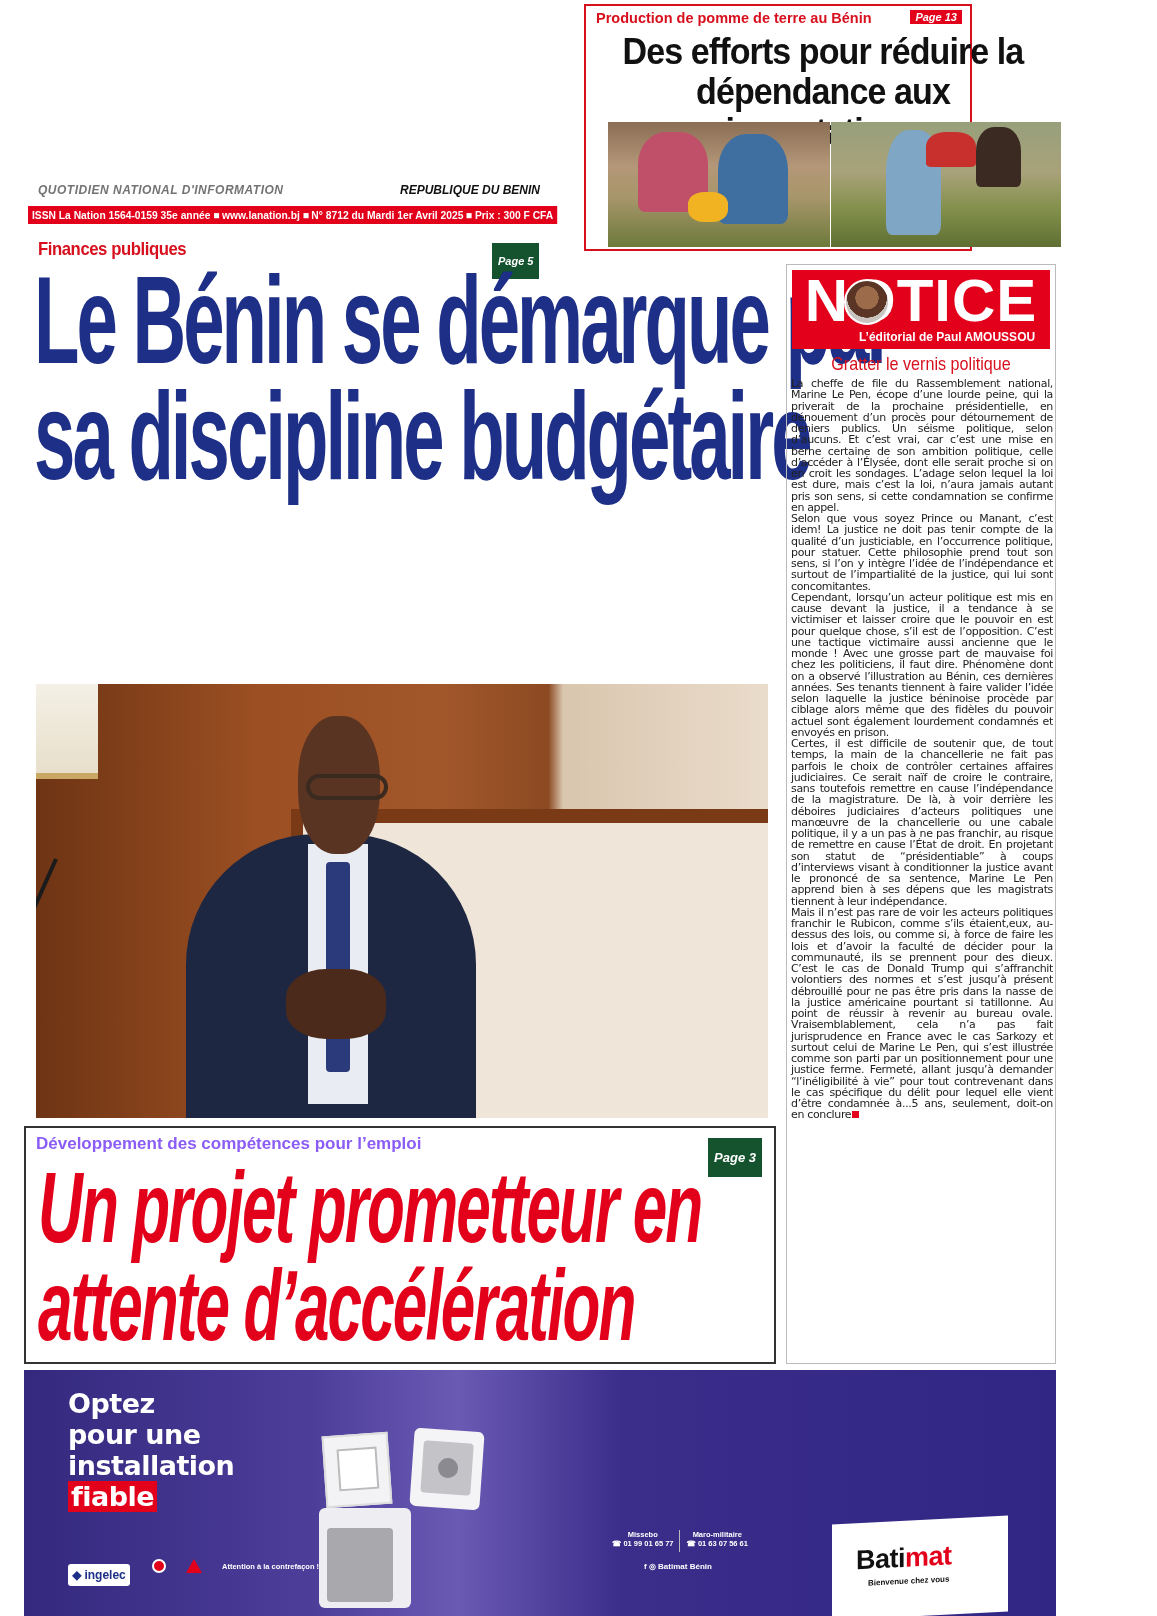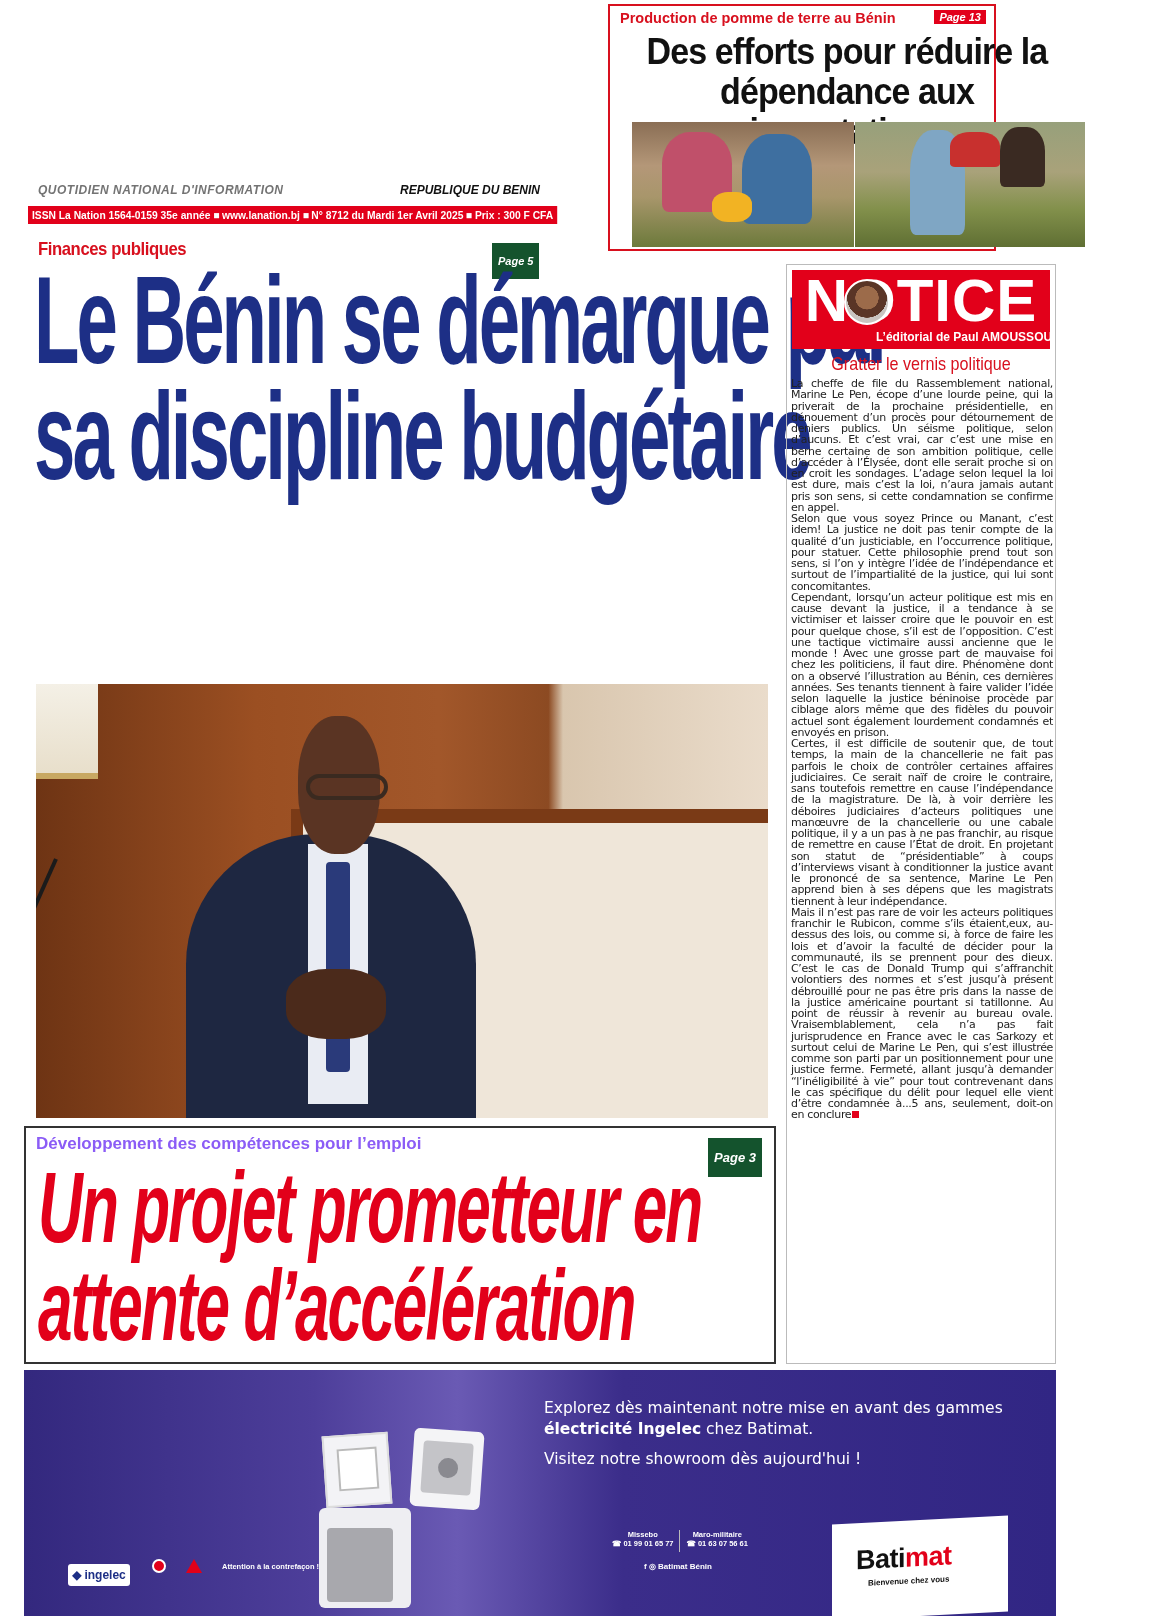--- a/index.html
+++ b/index.html
@@ -9,21 +9,21 @@
   .masthead { position: absolute; left: 28px; top: 20px; width: 540px; height: 210px; }
   .logo { position: absolute; left: 10px; top: 30px; width: 520px; height: 150px; }
   .logo-text { position: absolute; left: 10px; top: 10px; font-family: "DejaVu Serif", serif; font-weight: bold; font-size: 118px; color: #1d2f86; letter-spacing: -2px; font-style: italic; line-height: 1; transform: scaleY(1.05); }
   .logo-dot { position: absolute; left: 332px; top: -5px; width: 70px; height: 70px; border-radius: 50%; background: #e2001a; }
   .logo-map { position: absolute; left: 355px; top: 6px; width: 22px; height: 50px; background: #fff; clip-path: polygon(30% 0, 75% 5%, 90% 30%, 70% 55%, 65% 100%, 30% 100%, 35% 55%, 10% 40%, 20% 15%); }
   .tagline-left { position: absolute; left: 10px; top: 163px; font-size: 12px; font-weight: bold; font-style: italic; color: #737373; letter-spacing: 0.5px; }
   .tagline-right { position: absolute; left: 372px; top: 163px; font-size: 12px; font-weight: bold; font-style: italic; color: #111; }
   .infobar { position: absolute; left: 0; top: 186px; width: 540px; height: 18px; background: #e2001a; color: #fff; font-size: 10.5px; font-weight: bold; display: flex; align-items: center; justify-content: space-between; padding: 0 4px; font-family: "Liberation Sans", sans-serif; transform: scaleX(0.98); transform-origin: left; }
 
   
-  .teaser { position: absolute; left: 608px; top: 4px; width: 388px; height: 247px; border: 2px solid #d8101e; padding-left: 23px; }
+  .teaser { position: absolute; left: 584px; top: 4px; width: 388px; height: 247px; border: 2px solid #d8101e; padding-left: 23px; }
   .teaser-kicker { position: absolute; left: 10px; top: 4px; font-size: 14.5px; font-weight: bold; color: #d8101e; }
   .page-tag-red { position: absolute; right: 8px; top: 4px; background: #e2001a; color: #fff; font-size: 11px; font-weight: bold; font-style: italic; padding: 1px 5px; }
   .teaser-title { position: absolute; left: 6px; top: 26px; width: 462px; font-size: 37px; font-weight: bold; color: #111; line-height: 40px; text-align: center; letter-spacing: -1px; transform: scaleX(0.92); transform-origin: center; font-family: "Liberation Sans", sans-serif; }
   .teaser-photo { position: absolute; top: 116px; height: 125px; }
   .photo1 { left: 22px; width: 222px; background: linear-gradient(180deg, #8a6e55 0%, #b49778 35%, #a8966b 60%, #6c7a3b 100%); }
   .photo2 { left: 245px; width: 230px; background: linear-gradient(180deg, #97a07b 0%, #a9a27a 40%, #82904b 70%, #5f6f33 100%); }
   .figure { position: absolute; border-radius: 40% 40% 10% 10%; }
 
   
   .kicker-main { position: absolute; left: 38px; top: 238px; font-size: 19px; font-weight: bold; color: #d8101e; letter-spacing: -0.5px; transform: scaleX(0.88); transform-origin: left; }
@@ -48,21 +48,21 @@
   .story2 { position: absolute; left: 24px; top: 1126px; width: 752px; height: 238px; border: 2px solid #333; }
   .story2-kicker { position: absolute; left: 10px; top: 6px; font-size: 17px; font-weight: bold; color: #8b5cf6; }
   .pt-story2 { right: 12px; top: 10px; font-size: 13px; }
   .story2-title { position: absolute; left: 12px; top: 30px; width: 1200px; font-size: 100px; font-weight: bold; font-style: italic; color: #e2001a; line-height: 98px; letter-spacing: -3px; transform: scaleX(0.62); transform-origin: left top; white-space: nowrap; }
 
   
   .editorial { position: absolute; left: 786px; top: 264px; width: 270px; height: 1100px; border: 1px solid #bbb; }
   .notice-banner { position: absolute; left: 5px; top: 5px; width: 258px; height: 79px; background: #e2001a; }
   .notice-word { position: absolute; left: 0; top: 0; width: 258px; text-align: center; color: #fff; font-size: 60px; font-weight: bold; letter-spacing: 1px; line-height: 62px; }
   .notice-avatar { position: absolute; left: 52px; top: 9px; width: 46px; height: 46px; border-radius: 50%; background: radial-gradient(circle at 50% 40%, #9c6b4a 0 35%, #5a3526 36% 60%, #c9c4c0 61%); border: 2px solid #fff; }
-  .notice-sub { position: absolute; left: 17px; top: 60px; width: 310px; text-align: center; color: #fff; font-size: 12px; font-weight: bold; }
+  .notice-sub { position: absolute; left: 0; top: 60px; width: 310px; text-align: center; color: #fff; font-size: 12px; font-weight: bold; }
   .ed-title { position: absolute; left: 0; top: 88px; width: 268px; text-align: center; color: #d8101e; font-size: 19px; transform: scaleX(0.85); }
   .ed-body { position: absolute; left: 4px; top: 113px; width: 262px; font-family: "DejaVu Sans", sans-serif; font-size: 11px; line-height: 11.25px; color: #222; text-align: justify; letter-spacing: -0.35px; }
   .ed-body p { margin: 0; }
   .end-mark { display: inline-block; width: 7px; height: 7px; background: #e2001a; margin-left: 1px; }
 
   
   .ad { position: absolute; left: 24px; top: 1370px; width: 1032px; height: 246px; background: linear-gradient(90deg, #33287e 0%, #4d3e9a 28%, #6a5ab4 42%, #3b2d8a 58%, #312684 100%); overflow: hidden; }
   .ad-headline { position: absolute; left: 44px; top: 18px; color: #fff; font-size: 27px; font-weight: bold; line-height: 31px; font-family: "DejaVu Sans", sans-serif; letter-spacing: -0.5px; }
   .ad-fiable { background: #e2001a; padding: 0 3px; }
   .ad-ingelec { position: absolute; left: 44px; top: 194px; width: 62px; height: 22px; background: #fff; border-radius: 3px; color: #1d2f86; font-size: 12px; font-weight: bold; display: flex; align-items: center; justify-content: center; gap: 3px; }
@@ -158,45 +158,46 @@
   <div class="ed-body">
     <p>La cheffe de file du Rassemblement national, Marine Le Pen, écope d’une lourde peine, qui la priverait de la prochaine présidentielle, en dénouement d’un procès pour détournement de deniers publics. Un séisme politique, selon d’aucuns. Et c’est vrai, car c’est une mise en berne certaine de son ambition politique, celle d’accéder à l’Élysée, dont elle serait proche si on en croit les sondages. L’adage selon lequel la loi est dure, mais c’est la loi, n’aura jamais autant pris son sens, si cette condamnation se confirme en appel.</p>
     <p>Selon que vous soyez Prince ou Manant, c’est idem! La justice ne doit pas tenir compte de la qualité d’un justiciable, en l’occurrence politique, pour statuer. Cette philosophie prend tout son sens, si l’on y intègre l’idée de l’indépendance et surtout de l’impartialité de la justice, qui lui sont concomitantes.</p>
     <p>Cependant, lorsqu’un acteur politique est mis en cause devant la justice, il a tendance à se victimiser et laisser croire que le pouvoir en est pour quelque chose, s’il est de l’opposition. C’est une tactique victimaire aussi ancienne que le monde ! Avec une grosse part de mauvaise foi chez les politiciens, il faut dire. Phénomène dont on a observé l’illustration au Bénin, ces dernières années. Ses tenants tiennent à faire valider l’idée selon laquelle la justice béninoise procède par ciblage alors même que des fidèles du pouvoir actuel sont également lourdement condamnés et envoyés en prison.</p>
     <p>Certes, il est difficile de soutenir que, de tout temps, la main de la chancellerie ne fait pas parfois le choix de contrôler certaines affaires judiciaires. Ce serait naïf de croire le contraire, sans toutefois remettre en cause l’indépendance de la magistrature. De là, à voir derrière les déboires judiciaires d’acteurs politiques une manœuvre de la chancellerie ou une cabale politique, il y a un pas à ne pas franchir, au risque de remettre en cause l’État de droit. En projetant son statut de “présidentiable” à coups d’interviews visant à conditionner la justice avant le prononcé de sa sentence, Marine Le Pen apprend bien à ses dépens que les magistrats tiennent à leur indépendance.</p>
     <p><span>Mais il n’est pas rare de voir les acteurs politiques franchir le Rubicon, comme s’ils étaient,eux, au-dessus des lois, ou comme si, à force de faire les lois et d’avoir la faculté de décider pour la communauté, ils se prennent pour des dieux. C’est le cas de Donald Trump qui s’affranchit volontiers des normes et s’est jusqu’à présent débrouillé pour ne pas être pris dans la nasse de la justice américaine pourtant si tatillonne. Au point de réussir à revenir au bureau ovale. Vraisemblablement, cela n’a pas fait jurisprudence en France avec le cas Sarkozy et surtout celui de Marine Le Pen, qui s’est illustrée comme son parti par un positionnement pour une justice ferme. Fermeté, allant jusqu’à demander “l’inéligibilité à vie” pour tout contrevenant dans le cas spécifique du délit pour lequel elle vient d’être condamnée à...5 ans, seulement, doit-on en conclure</span><span class="end-mark"></span></p>
   </div>
 </div>
 
 <div class="ad">
+  <div class="ad-headline">
+    <div>Optez</div>
+    <div>pour une</div>
+    <div>installation</div>
+    <div><span class="ad-fiable">fiable</span></div>
+  </div>
   <div class="ad-ingelec">
     <span>◆</span>
     <span>ingelec</span>
   </div>
   <div class="ad-warn">
     <div class="warn-circle"></div>
     <div class="warn-tri"></div>
     <span>Attention à la contrefaçon !</span>
   </div>
   <div class="product1">
       <div class="inner"></div>
     </div>
   <div class="product2">
       <div class="flap"></div>
     </div>
   <div class="product3">
       <div class="face">
         <div class="hole"></div>
       </div>
     </div>
-  <div class="ad-text">
-    <div>Explorez dès maintenant notre mise en avant des gammes</div>
-    <div><b>électricité Ingelec</b><span> chez Batimat.</span></div>
-    <div class="l3">Visitez notre showroom dès aujourd'hui !</div>
-  </div>
   <div class="ad-contacts">
     <div>
       <div>Missebo</div>
       <div>☎ 01 99 01 65 77</div>
     </div>
     <div class="sep"></div>
     <div>
       <div>Maro-militaire</div>
       <div>☎ 01 63 07 56 61</div>
     </div>

